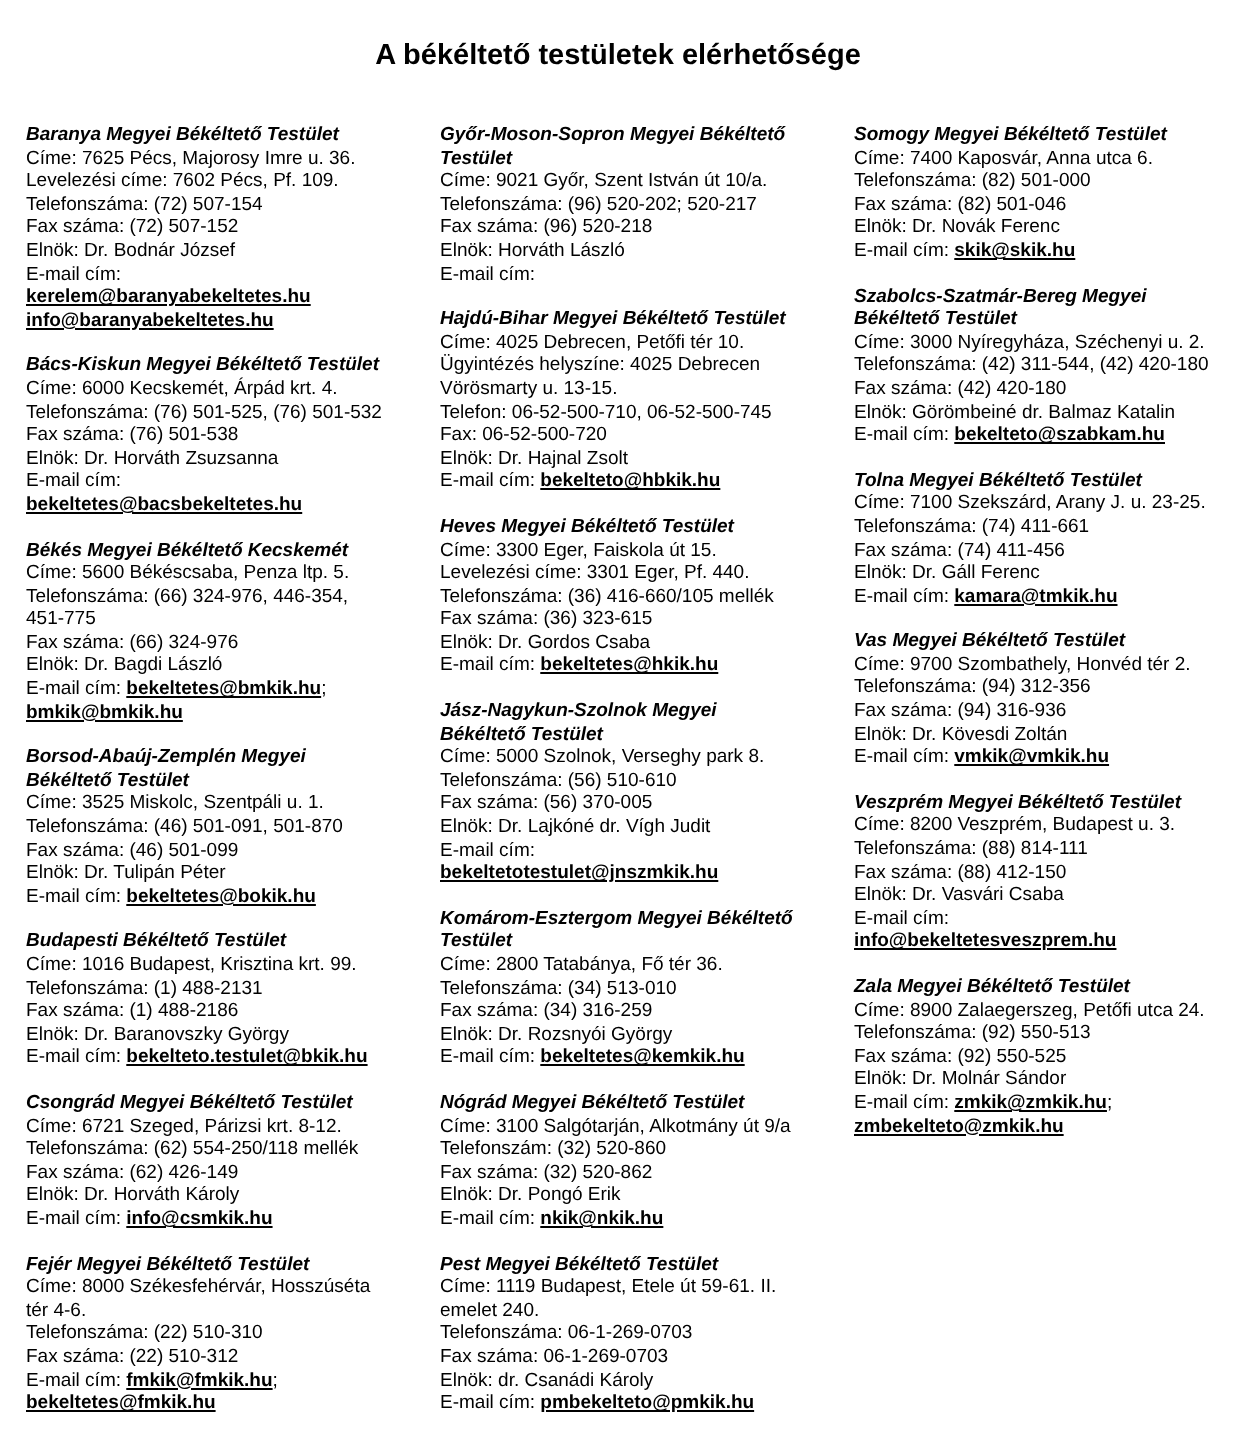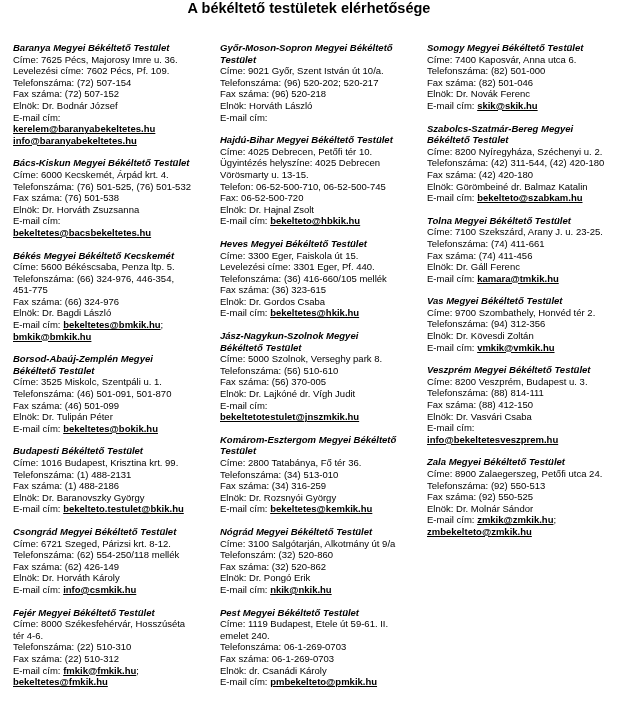--- a/index.html
+++ b/index.html
@@ -14,20 +14,21 @@
     font-family: "Liberation Sans", "DejaVu Sans", sans-serif;
     font-size: 9.5px;
     line-height: 11.6px;
     overflow: hidden;
   }
   .page-title {
     font-size: 14.5px;
     line-height: 17px;
     font-weight: bold;
     text-align: center;
+    padding-top: 20px;
   }
   .columns {
     display: flex;
     margin-top: 25px;
     padding-left: 13px;
   }
   .column {
     width: 192px;
     margin-right: 15px;
     flex-shrink: 0;
@@ -192,38 +193,39 @@
         <div class="block-title">Somogy Megyei Békéltető Testület</div>
         <div class="line"><span>Címe: 7400 Kaposvár, Anna utca 6.</span></div>
         <div class="line"><span>Telefonszáma: (82) 501-000</span></div>
         <div class="line"><span>Fax száma: (82) 501-046</span></div>
         <div class="line"><span>Elnök: Dr. Novák Ferenc</span></div>
         <div class="line"><span>E-mail cím: </span><span class="email-link">skik@skik.hu</span></div>
       </div>
       <div class="block">
         <div class="block-title">Szabolcs-Szatmár-Bereg Megyei</div>
         <div class="block-title">Békéltető Testület</div>
-        <div class="line"><span>Címe: 8200 Nyíregyháza, Széchenyi u. 2.</span></div>
+        <div class="line"><span>Címe: 3000 Nyíregyháza, Széchenyi u. 2.</span></div>
         <div class="line"><span>Telefonszáma: (42) 311-544, (42) 420-180</span></div>
         <div class="line"><span>Fax száma: (42) 420-180</span></div>
         <div class="line"><span>Elnök: Görömbeiné dr. Balmaz Katalin</span></div>
         <div class="line"><span>E-mail cím: </span><span class="email-link">bekelteto@szabkam.hu</span></div>
       </div>
       <div class="block">
         <div class="block-title">Tolna Megyei Békéltető Testület</div>
         <div class="line"><span>Címe: 7100 Szekszárd, Arany J. u. 23-25.</span></div>
         <div class="line"><span>Telefonszáma: (74) 411-661</span></div>
         <div class="line"><span>Fax száma: (74) 411-456</span></div>
         <div class="line"><span>Elnök: Dr. Gáll Ferenc</span></div>
         <div class="line"><span>E-mail cím: </span><span class="email-link">kamara@tmkik.hu</span></div>
       </div>
       <div class="block">
         <div class="block-title">Vas Megyei Békéltető Testület</div>
         <div class="line"><span>Címe: 9700 Szombathely, Honvéd tér 2.</span></div>
         <div class="line"><span>Telefonszáma: (94) 312-356</span></div>
+        <div class="line"><span>Fax száma: (94) 316-936</span></div>
         <div class="line"><span>Elnök: Dr. Kövesdi Zoltán</span></div>
         <div class="line"><span>E-mail cím: </span><span class="email-link">vmkik@vmkik.hu</span></div>
       </div>
       <div class="block">
         <div class="block-title">Veszprém Megyei Békéltető Testület</div>
         <div class="line"><span>Címe: 8200 Veszprém, Budapest u. 3.</span></div>
         <div class="line"><span>Telefonszáma: (88) 814-111</span></div>
         <div class="line"><span>Fax száma: (88) 412-150</span></div>
         <div class="line"><span>Elnök: Dr. Vasvári Csaba</span></div>
         <div class="line"><span>E-mail cím:</span></div>

